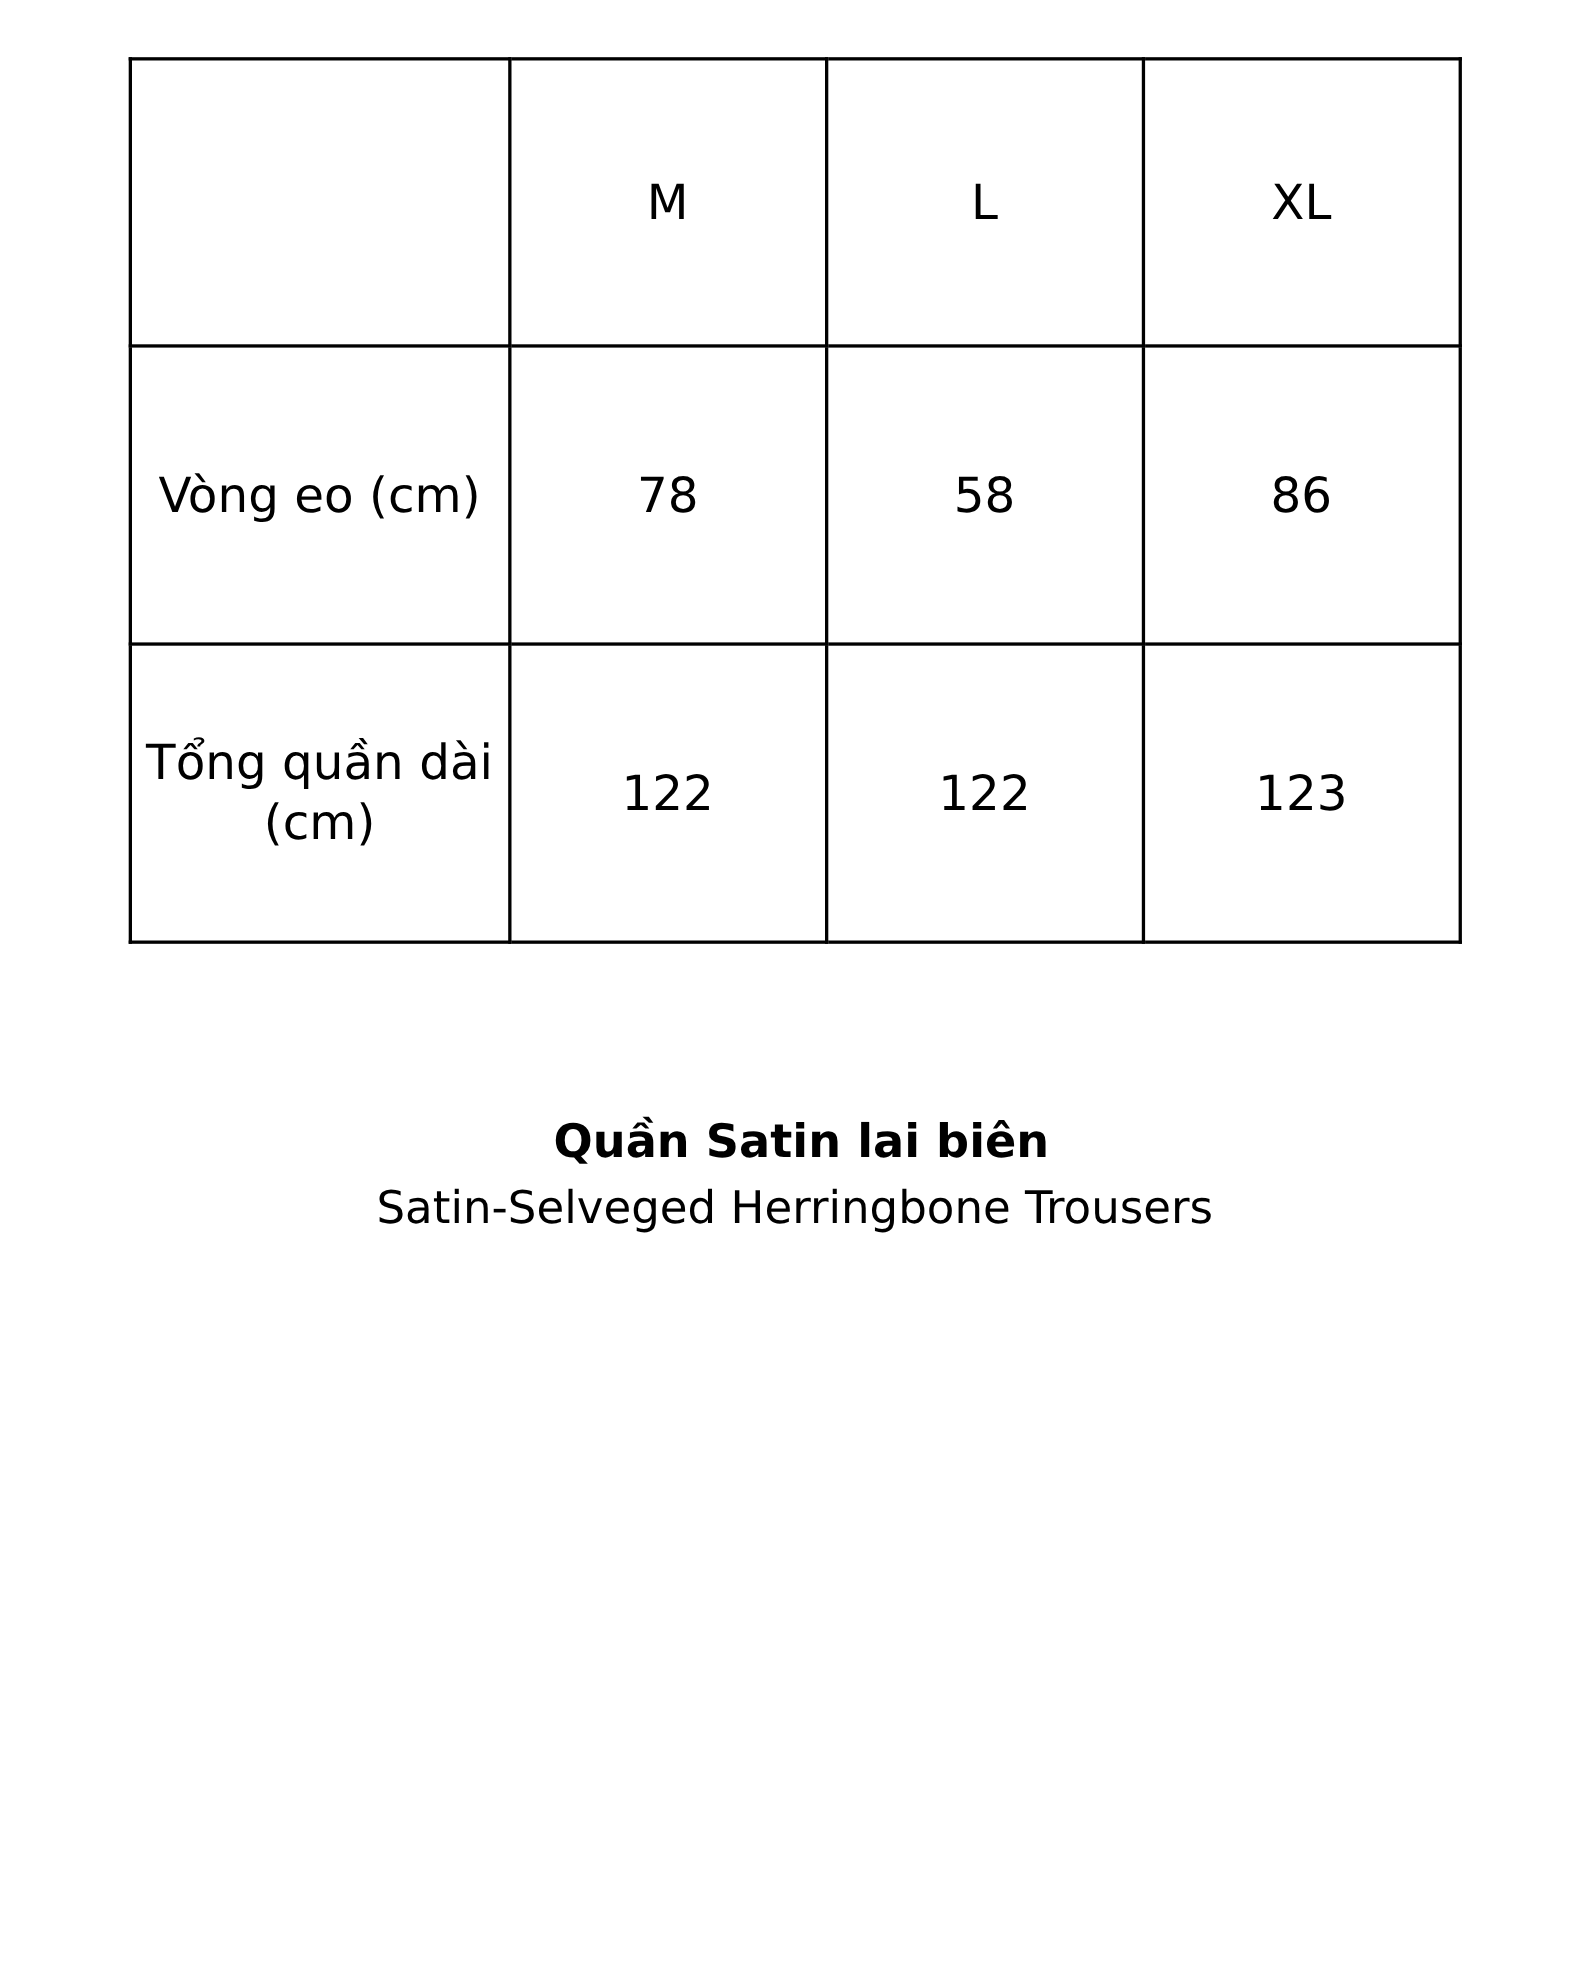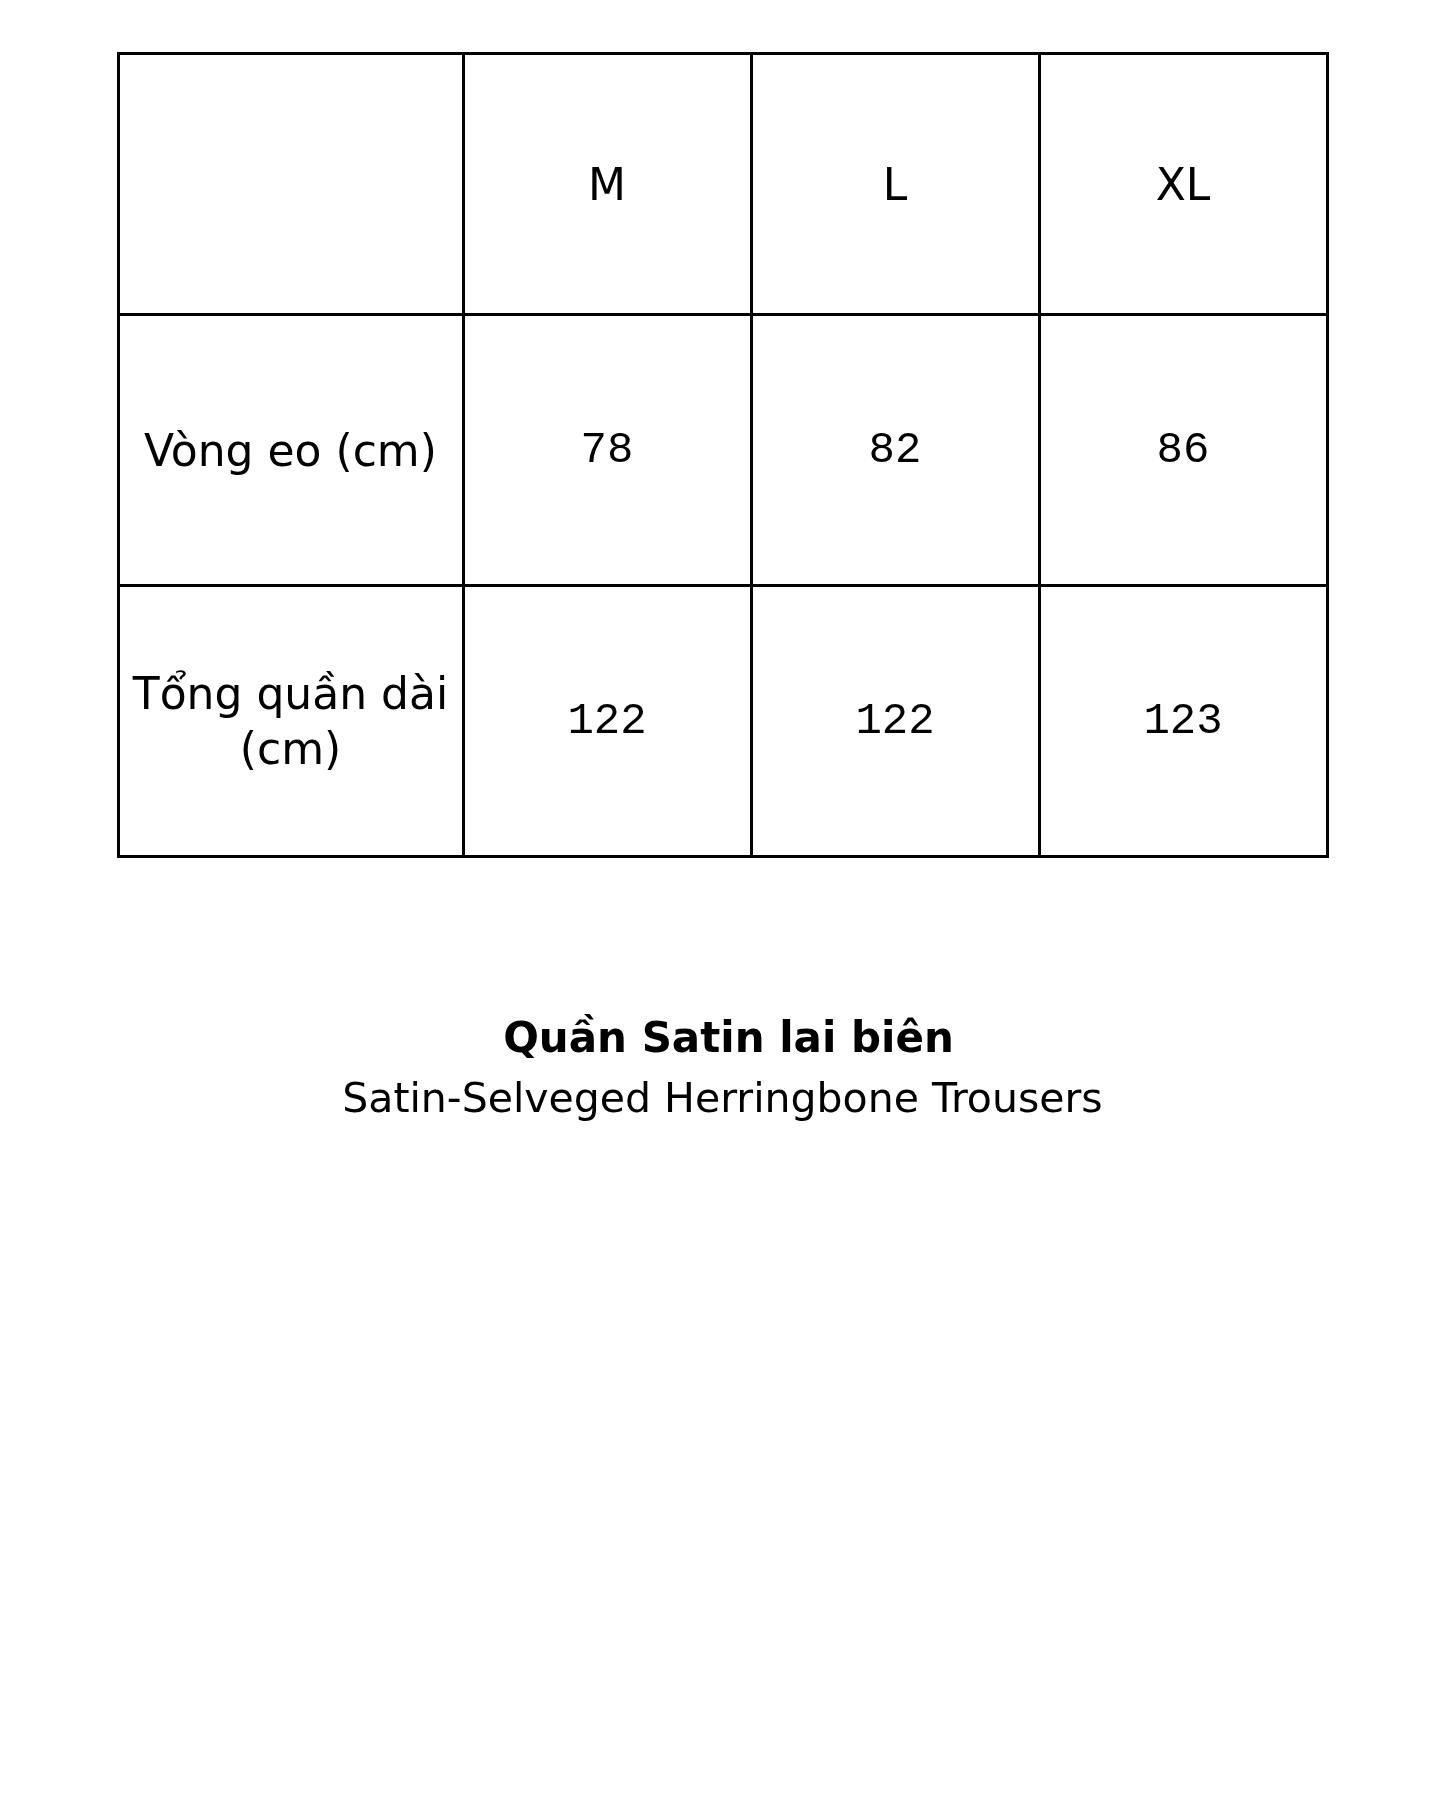--- a/index.html
+++ b/index.html
@@ -54,21 +54,20 @@
   }
 
   .row-label {
     font-size: 45px;
     padding: 0 18px;
     margin-top: 35px;
   }
 
   .cell-value {
     font-size: 46px;
-    font-family: Liberation Mono, monospace;
   }
 
   .caption {
     margin-top: 150px;
     text-align: center;
     width: 100%;
   }
   .caption .title {
     font-weight: bold;
     font-size: 42px;
@@ -101,21 +100,21 @@
       <tr class="head-row">
         <td class="row-label"></td>
         <td class="head-cell">M</td>
         <td class="head-cell">L</td>
         <td class="head-cell">XL</td>
       </tr>
 
       <tr class="data-row">
         <td class="row-label">Vòng eo (cm)</td>
         <td class="cell-value">78</td>
-        <td class="cell-value">82</td>
+        <td class="cell-value">58</td>
         <td class="cell-value">86</td>
       </tr>
 
 
       <tr class="data-row">
         <td class="row-label">Tổng quần dài (cm)</td>
         <td class="cell-value">122</td>
         <td class="cell-value">122</td>
         <td class="cell-value">123</td>
       </tr>

